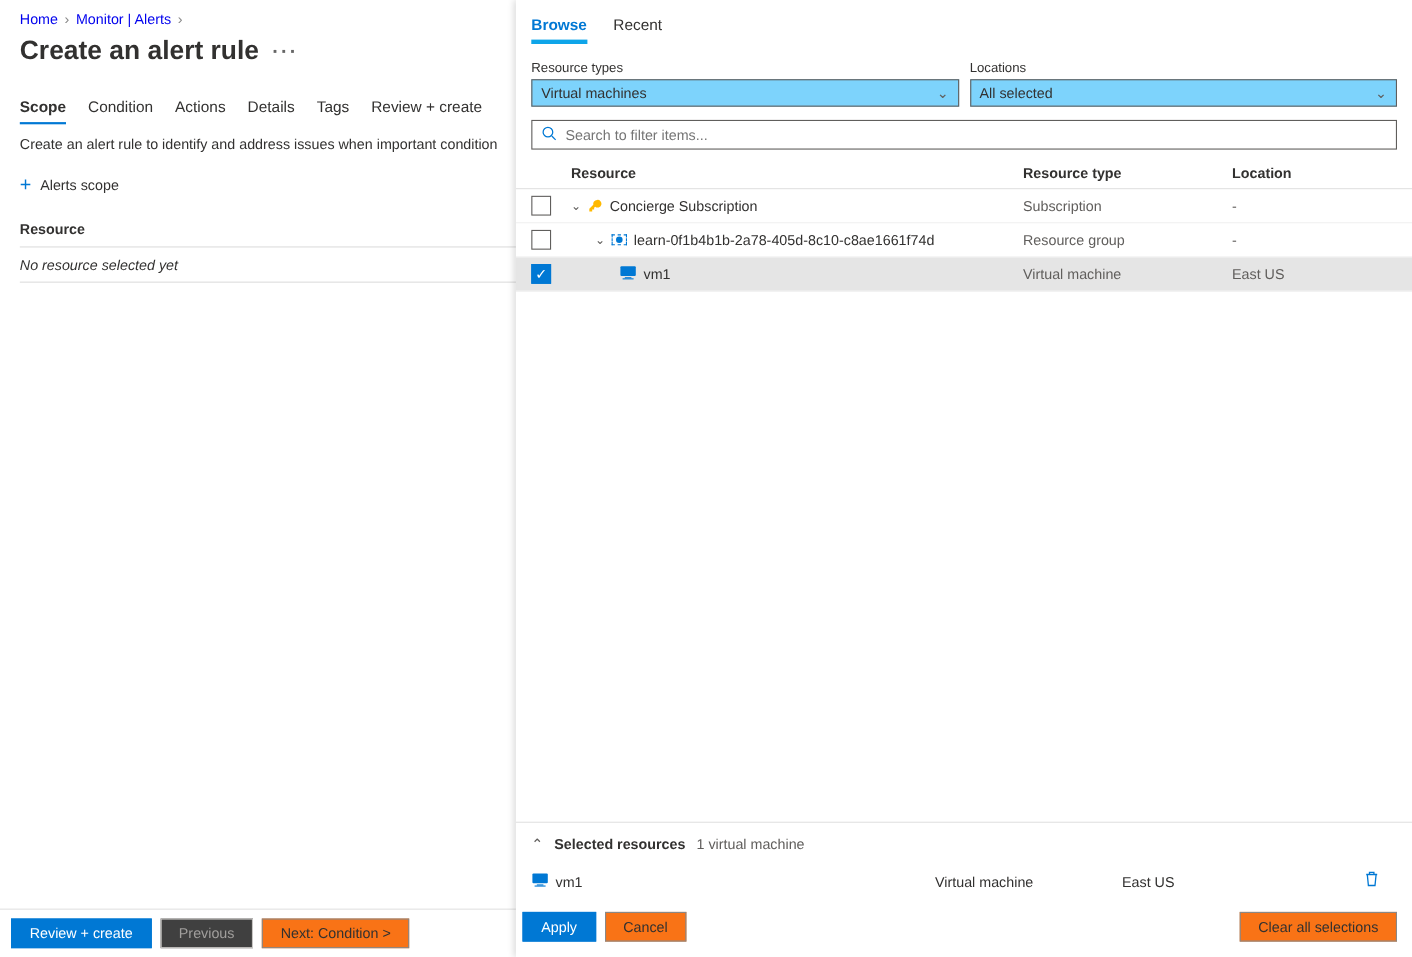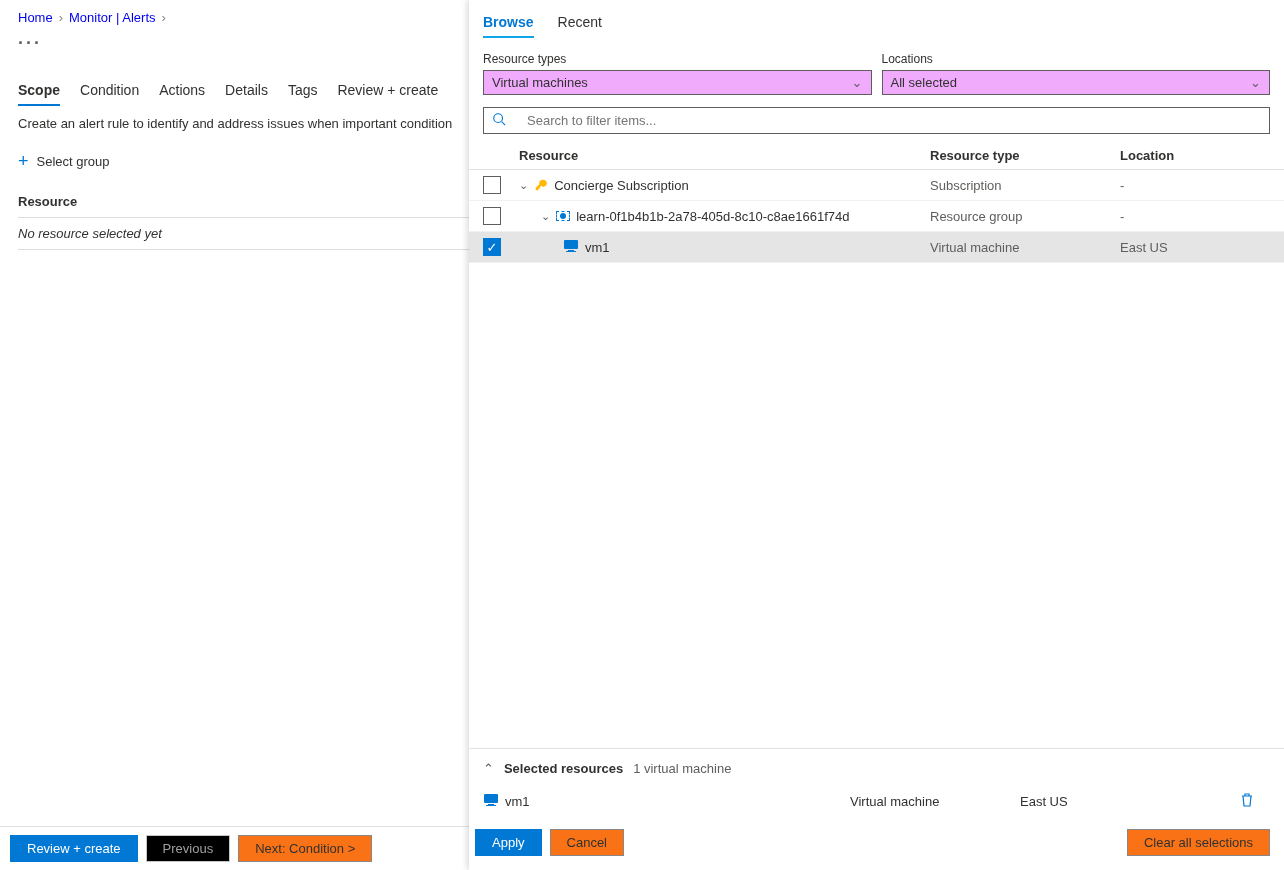--- a/index.html
+++ b/index.html
@@ -60,21 +60,21 @@
       display: flex; gap: 8px; padding: 8px 10px;
       border-top: 1px solid #e1e1e1;
       background: #fff;
     }
     .btn {
       padding: 5px 16px; font-size: 13px; cursor: pointer;
       border: 1px solid #8a8886; background: #f97316; color: #323130;
     }
     .btn-primary { background: #0078d4; color: #fff; border-color: #0078d4; }
     .btn-disabled {
-      background: #000000; color: #a19f9d; border-color: #c8c6c4;
+      background: #404040; color: #a19f9d; border-color: #c8c6c4;
       cursor: default;
     }
     .btn-next { min-width: 130px; }
 
     
     .panel {
       position: absolute; top: 0; right: 0; bottom: 0;
       width: 815px; background: #fff;
       box-shadow: -2px 0 6px rgba(0,0,0,0.15);
       display: flex; flex-direction: column;
@@ -87,39 +87,39 @@
     .panel-title { font-size: 22px; font-weight: 600; }
     .close-x { font-size: 18px; cursor: pointer; color: #605e5c; padding: 4px 6px; }
 
     .panel-tabs {
       display: flex; gap: 24px; padding: 0 14px;
     }
     .panel-tab {
       font-size: 14px; padding-bottom: 6px; cursor: pointer;
     }
     .panel-tab.active {
-      font-weight: 600; color: #0078d4; border-bottom: 2px solid #0ea5e9;
+      font-weight: 600; color: #0078d4; border-bottom: 4px solid #0ea5e9;
     }
 
     .filters {
       display: flex; gap: 10px; padding: 14px 14px 8px 14px;
     }
     .filter { flex: 1; }
     .filter-label { font-size: 12px; margin-bottom: 4px; display: block; }
     .dropdown {
       border: 1px solid #605e5c; padding: 4px 8px;
       display: flex; justify-content: space-between; align-items: center;
-      font-size: 13px; cursor: pointer; background: #f0abfc;
+      font-size: 13px; cursor: pointer; background: #7dd3fc;
     }
     .chev { color: #605e5c; }
 
     .search-box {
       margin: 4px 14px 8px 14px;
       border: 1px solid #605e5c; padding: 4px 8px;
-      display: flex; align-items: center; gap: 21px;
+      display: flex; align-items: center; gap: 8px;
     }
     .search-box input {
       border: none; outline: none; flex: 1; font-size: 13px;
       font-family: inherit;
     }
     .search-icon { color: #0078d4; }
 
     .res-head {
       display: grid;
       grid-template-columns: 36px 1fr 190px 150px;
@@ -188,38 +188,39 @@
 <body>
 
 <div class="page-header">
   <div class="breadcrumb">
     <a href="#">Home</a>
     <span class="sep">›</span>
     <a href="#">Monitor | Alerts</a>
     <span class="sep">›</span>
   </div>
   <div class="page-title">
+    <span>Create an alert rule</span>
     <span class="more-dots">···</span>
   </div>
 </div>
 
 <div class="tabs">
   <div class="tab active">Scope</div>
   <div class="tab">Condition</div>
   <div class="tab">Actions</div>
   <div class="tab">Details</div>
   <div class="tab">Tags</div>
   <div class="tab">Review + create</div>
 </div>
 
 <div class="desc">Create an alert rule to identify and address issues when important condition</div>
 
 <div class="select-scope">
   <span class="plus-icon">+</span>
-  <span>Select group</span>
+  <span>Alerts scope</span>
 </div>
 
 <div class="resource-table">
   <div class="resource-header">Resource</div>
   <div class="no-resource">No resource selected yet</div>
 </div>
 
 <div class="footer-bar">
   <button class="btn btn-primary">Review + create</button>
   <button class="btn btn-disabled">Previous</button>

